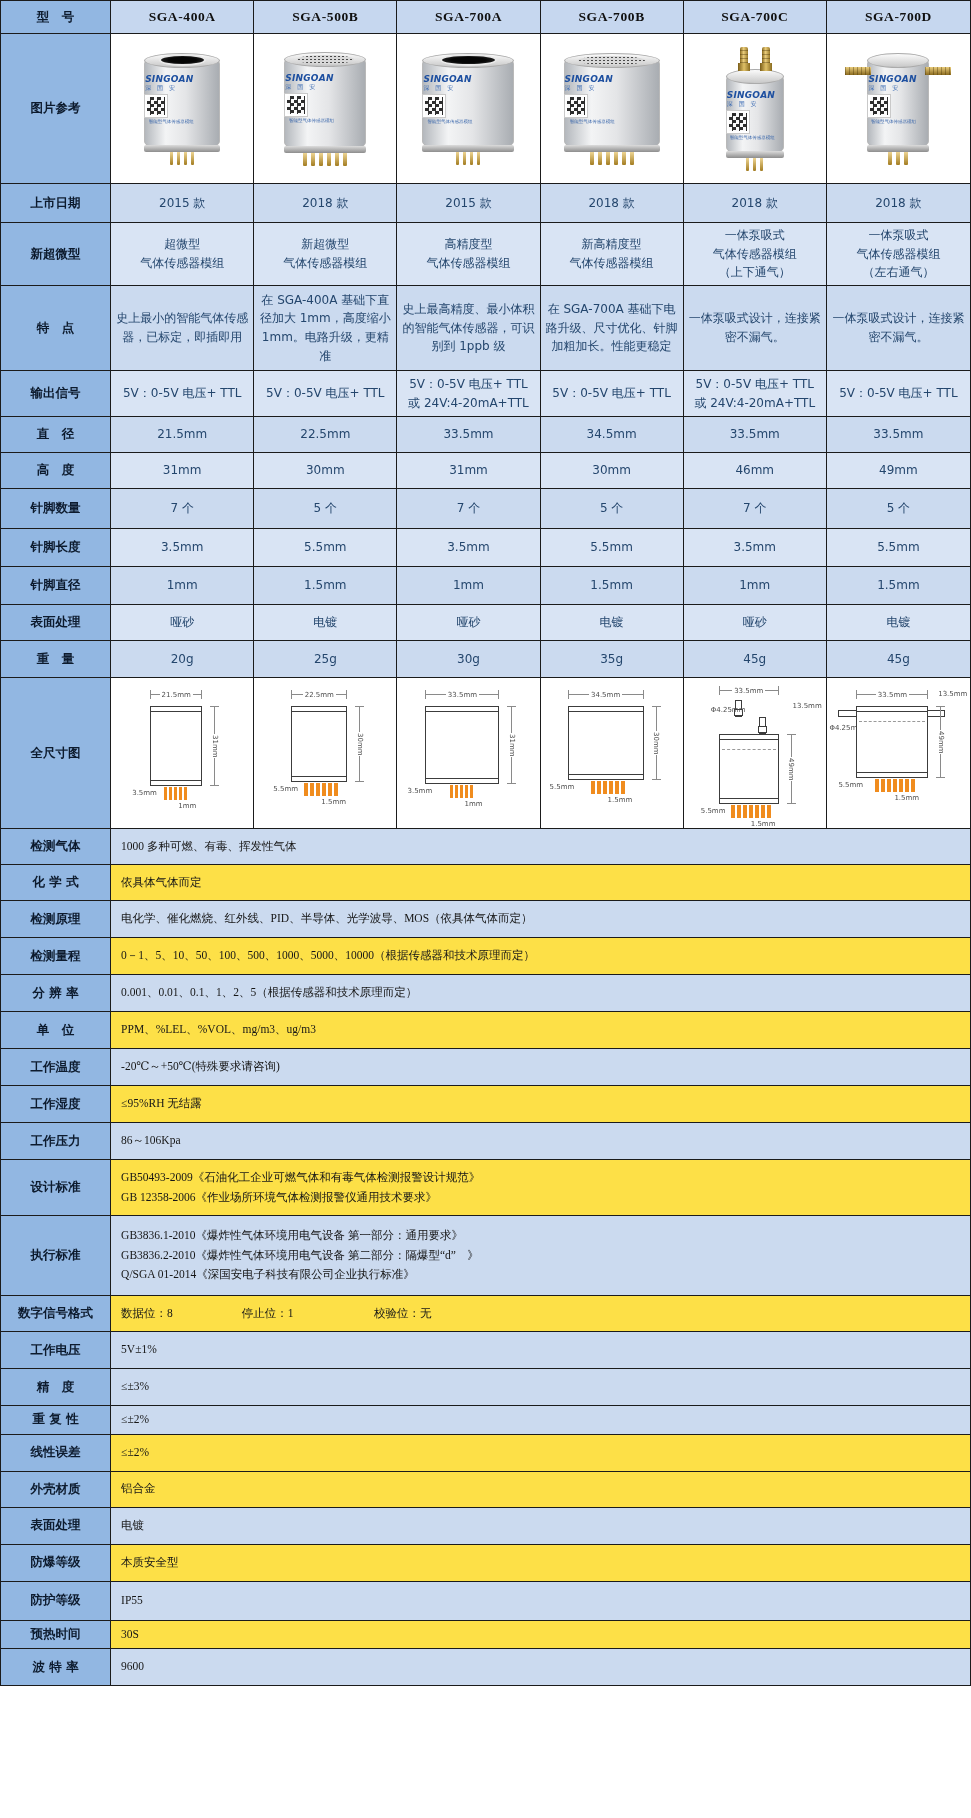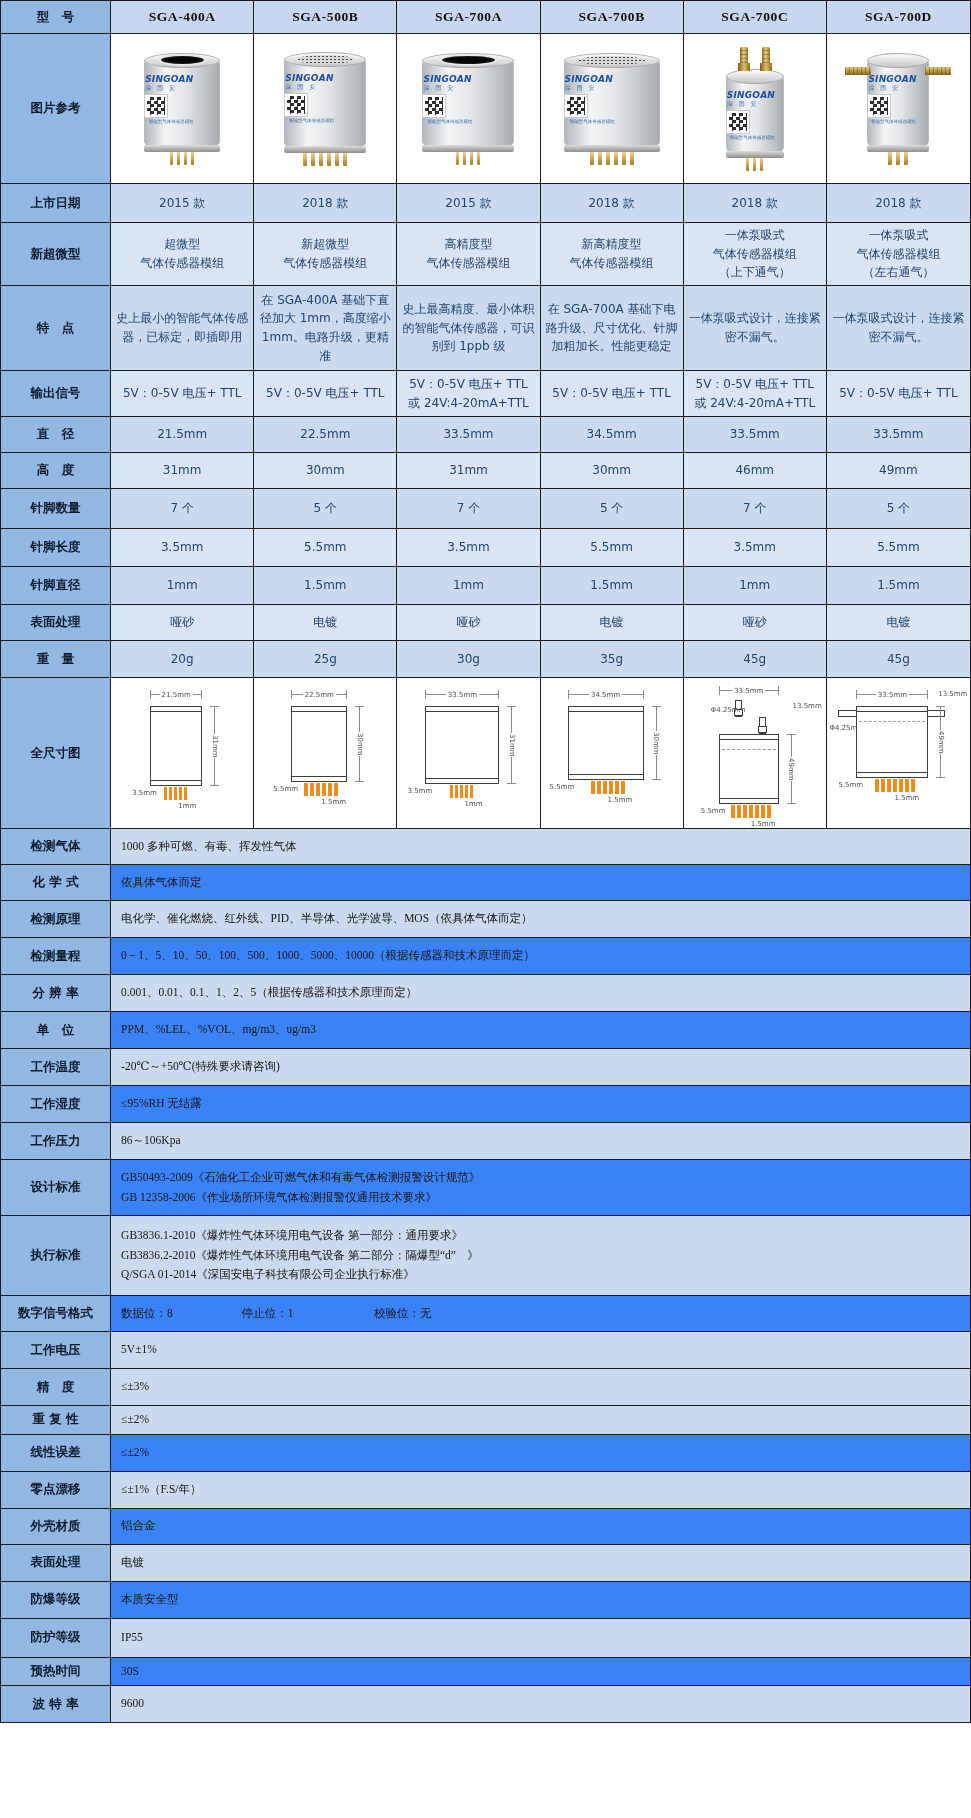--- a/index.html
+++ b/index.html
@@ -10,21 +10,21 @@
   .spec td,.spec th{border:1px solid #1b1b1b;overflow:hidden;vertical-align:middle;}
 
   th.lbl{background:#92b7e2;font-weight:bold;font-size:12.5px;color:#0d1b2e;text-align:center;padding:0 1px;line-height:1.5;}
   th.model{background:#c6d7ef;font-family:"Liberation Serif","DejaVu Serif",serif;font-weight:bold;font-size:13.5px;color:#101010;letter-spacing:.6px;text-align:center;}
 
   td.val{font-size:12px;color:#24466d;text-align:center;white-space:pre-line;padding:2px 5px;line-height:1.55;}
   tr.shade-m td.val{background:#cbdaef;}
   tr.shade-l td.val{background:#d9e4f4;}
   td.fullval{font-size:11.5px;color:#161616;text-align:left;padding:4px 10px;white-space:pre-line;line-height:1.7;font-family:"Liberation Serif","DejaVu Serif",serif;}
   tr.shade-m td.fullval{background:#cbdaef;}
-  tr.shade-l td.fullval{background:#3b82f6;}
+  tr.shade-l td.fullval{background:#fde047;}
   td.imgcell,td.drawcell{background:#ffffff;padding:4px 2px;}
 
   
   .sensor{position:relative;margin:0 auto;display:flex;flex-direction:column;align-items:center;}
   .v1{width:76px;height:112px;}
   .v2{width:82px;height:114px;}
   .v3{width:92px;height:112px;}
   .v4{width:96px;height:112px;}
   .v5{width:58px;height:124px;}
   .v6{width:62px;height:112px;}
@@ -568,24 +568,20 @@
         <td class="fullval" colspan="6">≤±3%</td>
       </tr>
       <tr class="shade-m" style="height: 26px;">
         <th class="lbl">重 复 性</th>
         <td class="fullval" colspan="6">≤±2%</td>
       </tr>
       <tr class="shade-l" style="height: 37px;">
         <th class="lbl">线性误差</th>
         <td class="fullval" colspan="6">≤±2%</td>
       </tr>
-      <tr class="shade-m" style="height: 37px;">
-        <th class="lbl">零点漂移</th>
-        <td class="fullval" colspan="6">≤±1%（F.S/年）</td>
-      </tr>
       <tr class="shade-l" style="height: 36px;">
         <th class="lbl">外壳材质</th>
         <td class="fullval" colspan="6">铝合金</td>
       </tr>
       <tr class="shade-m" style="height: 37px;">
         <th class="lbl">表面处理</th>
         <td class="fullval" colspan="6">电镀</td>
       </tr>
       <tr class="shade-l" style="height: 37px;">
         <th class="lbl">防爆等级</th>

